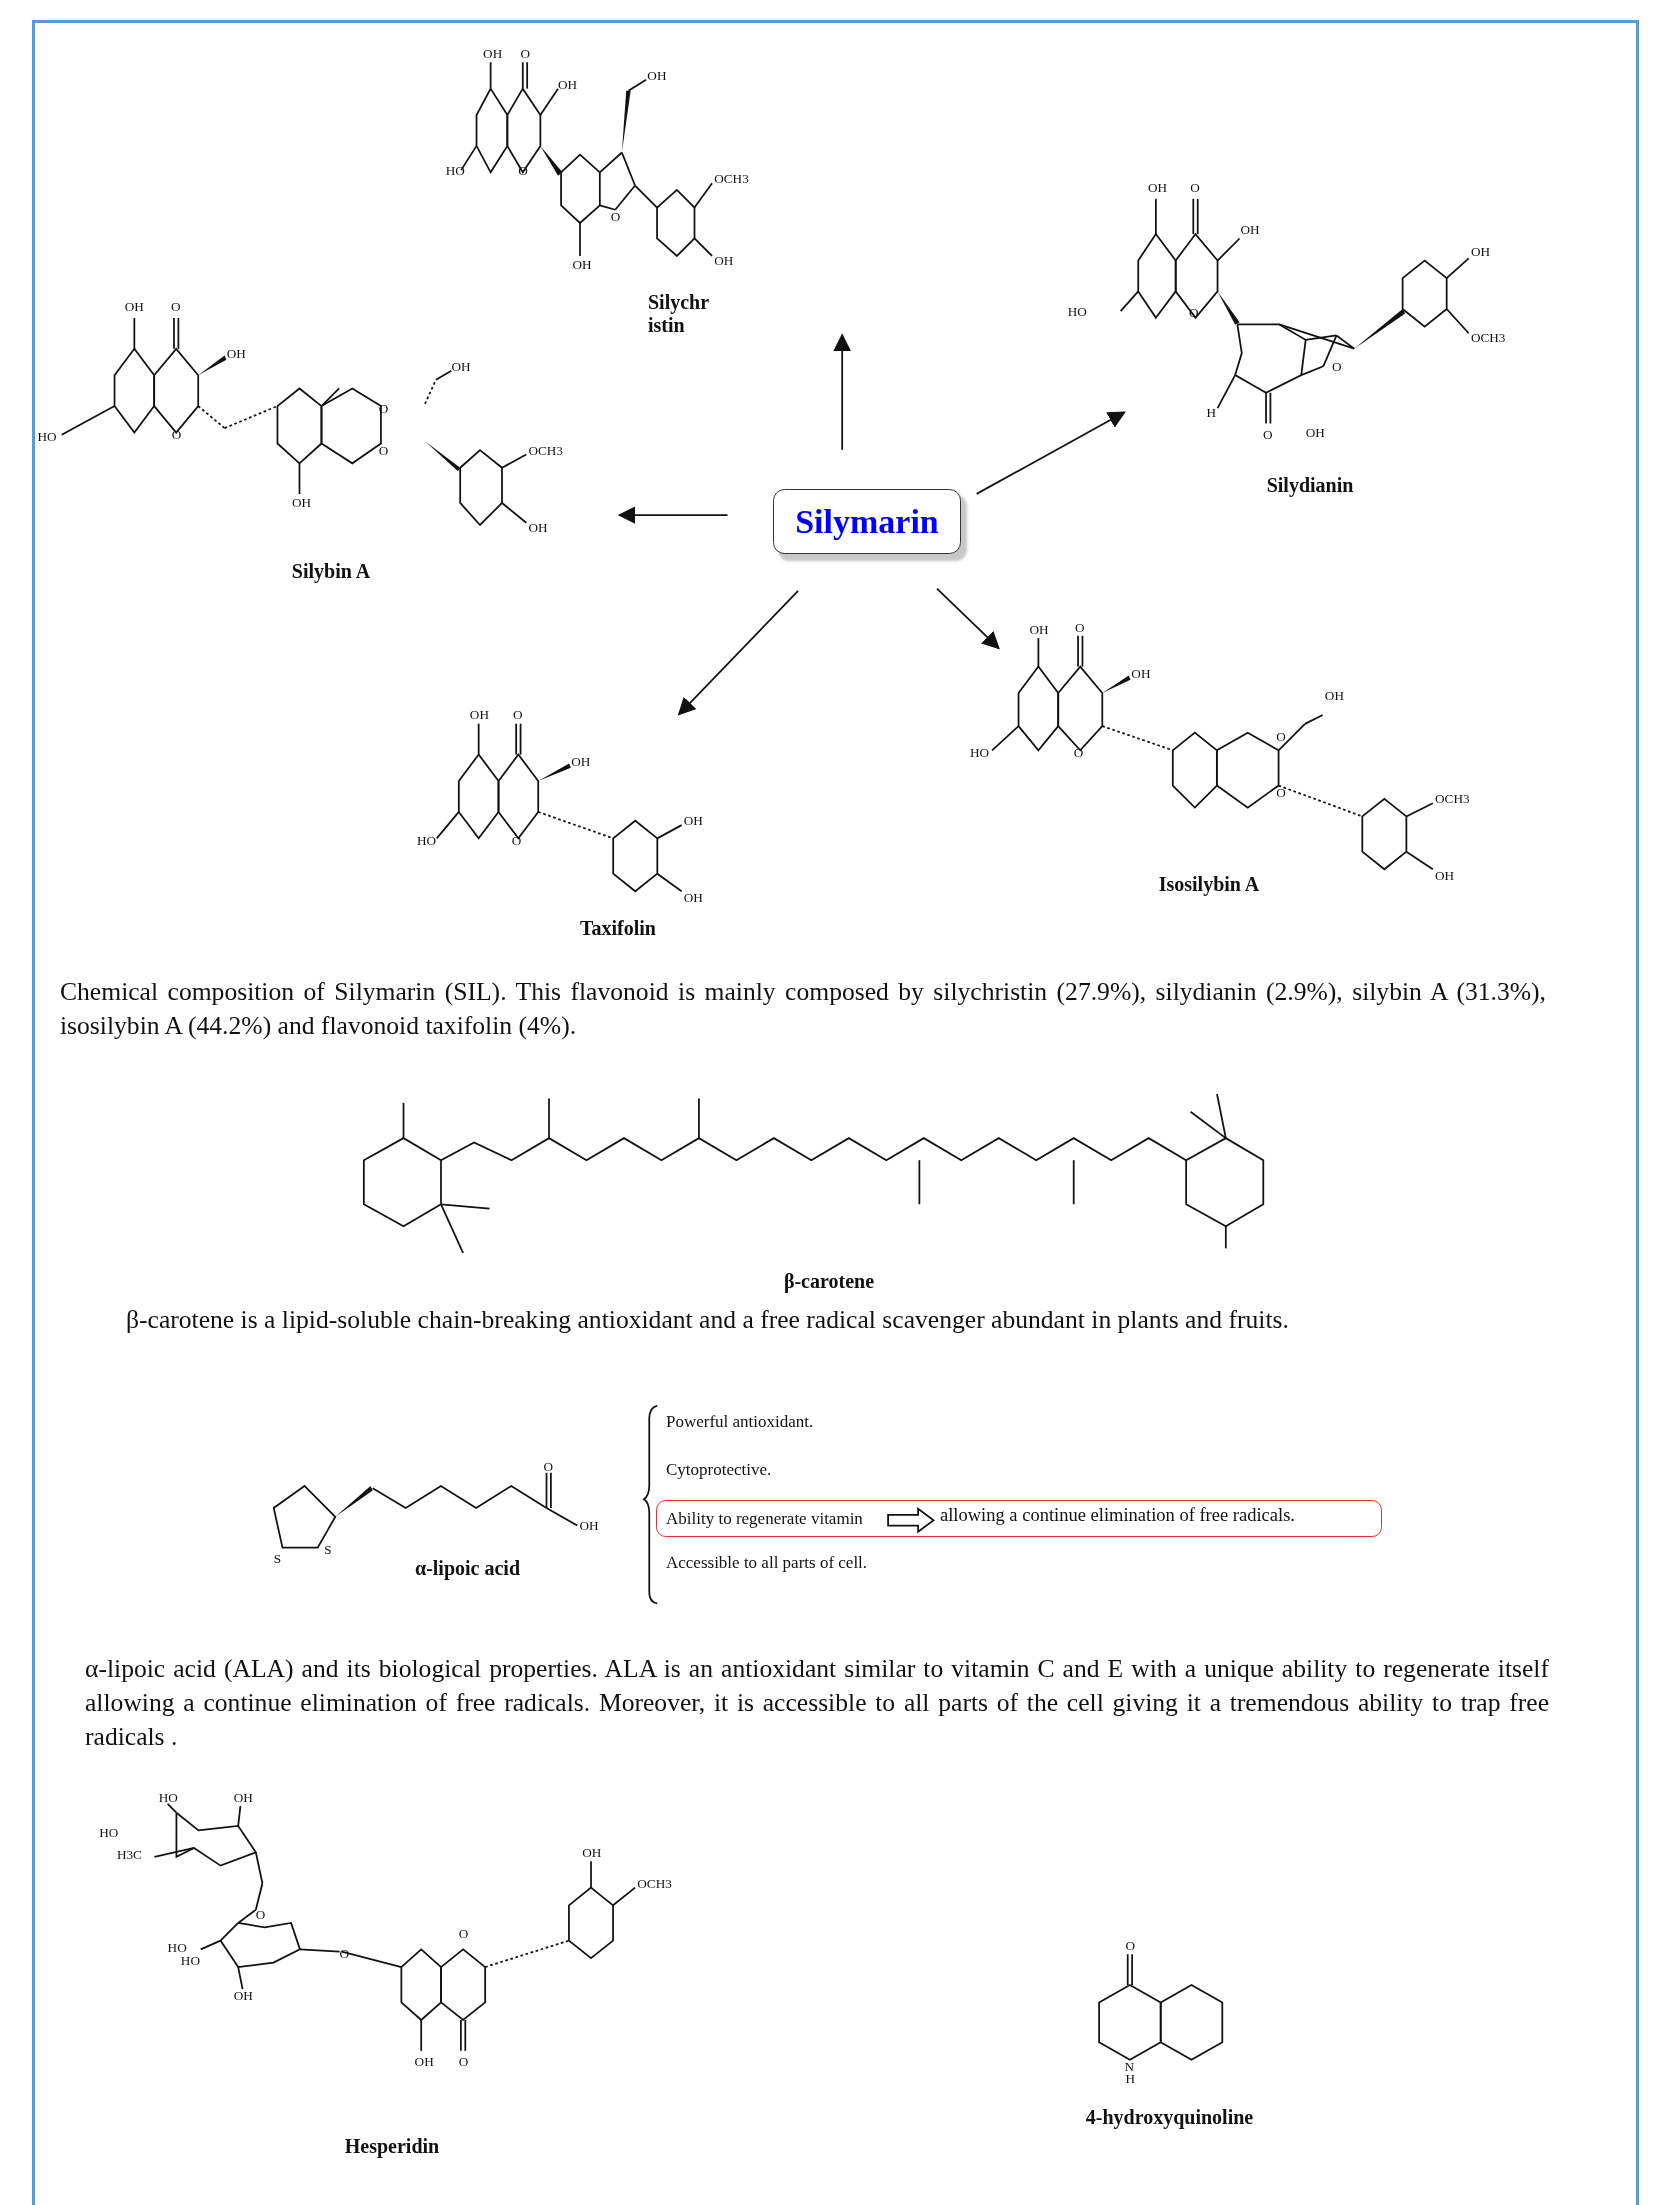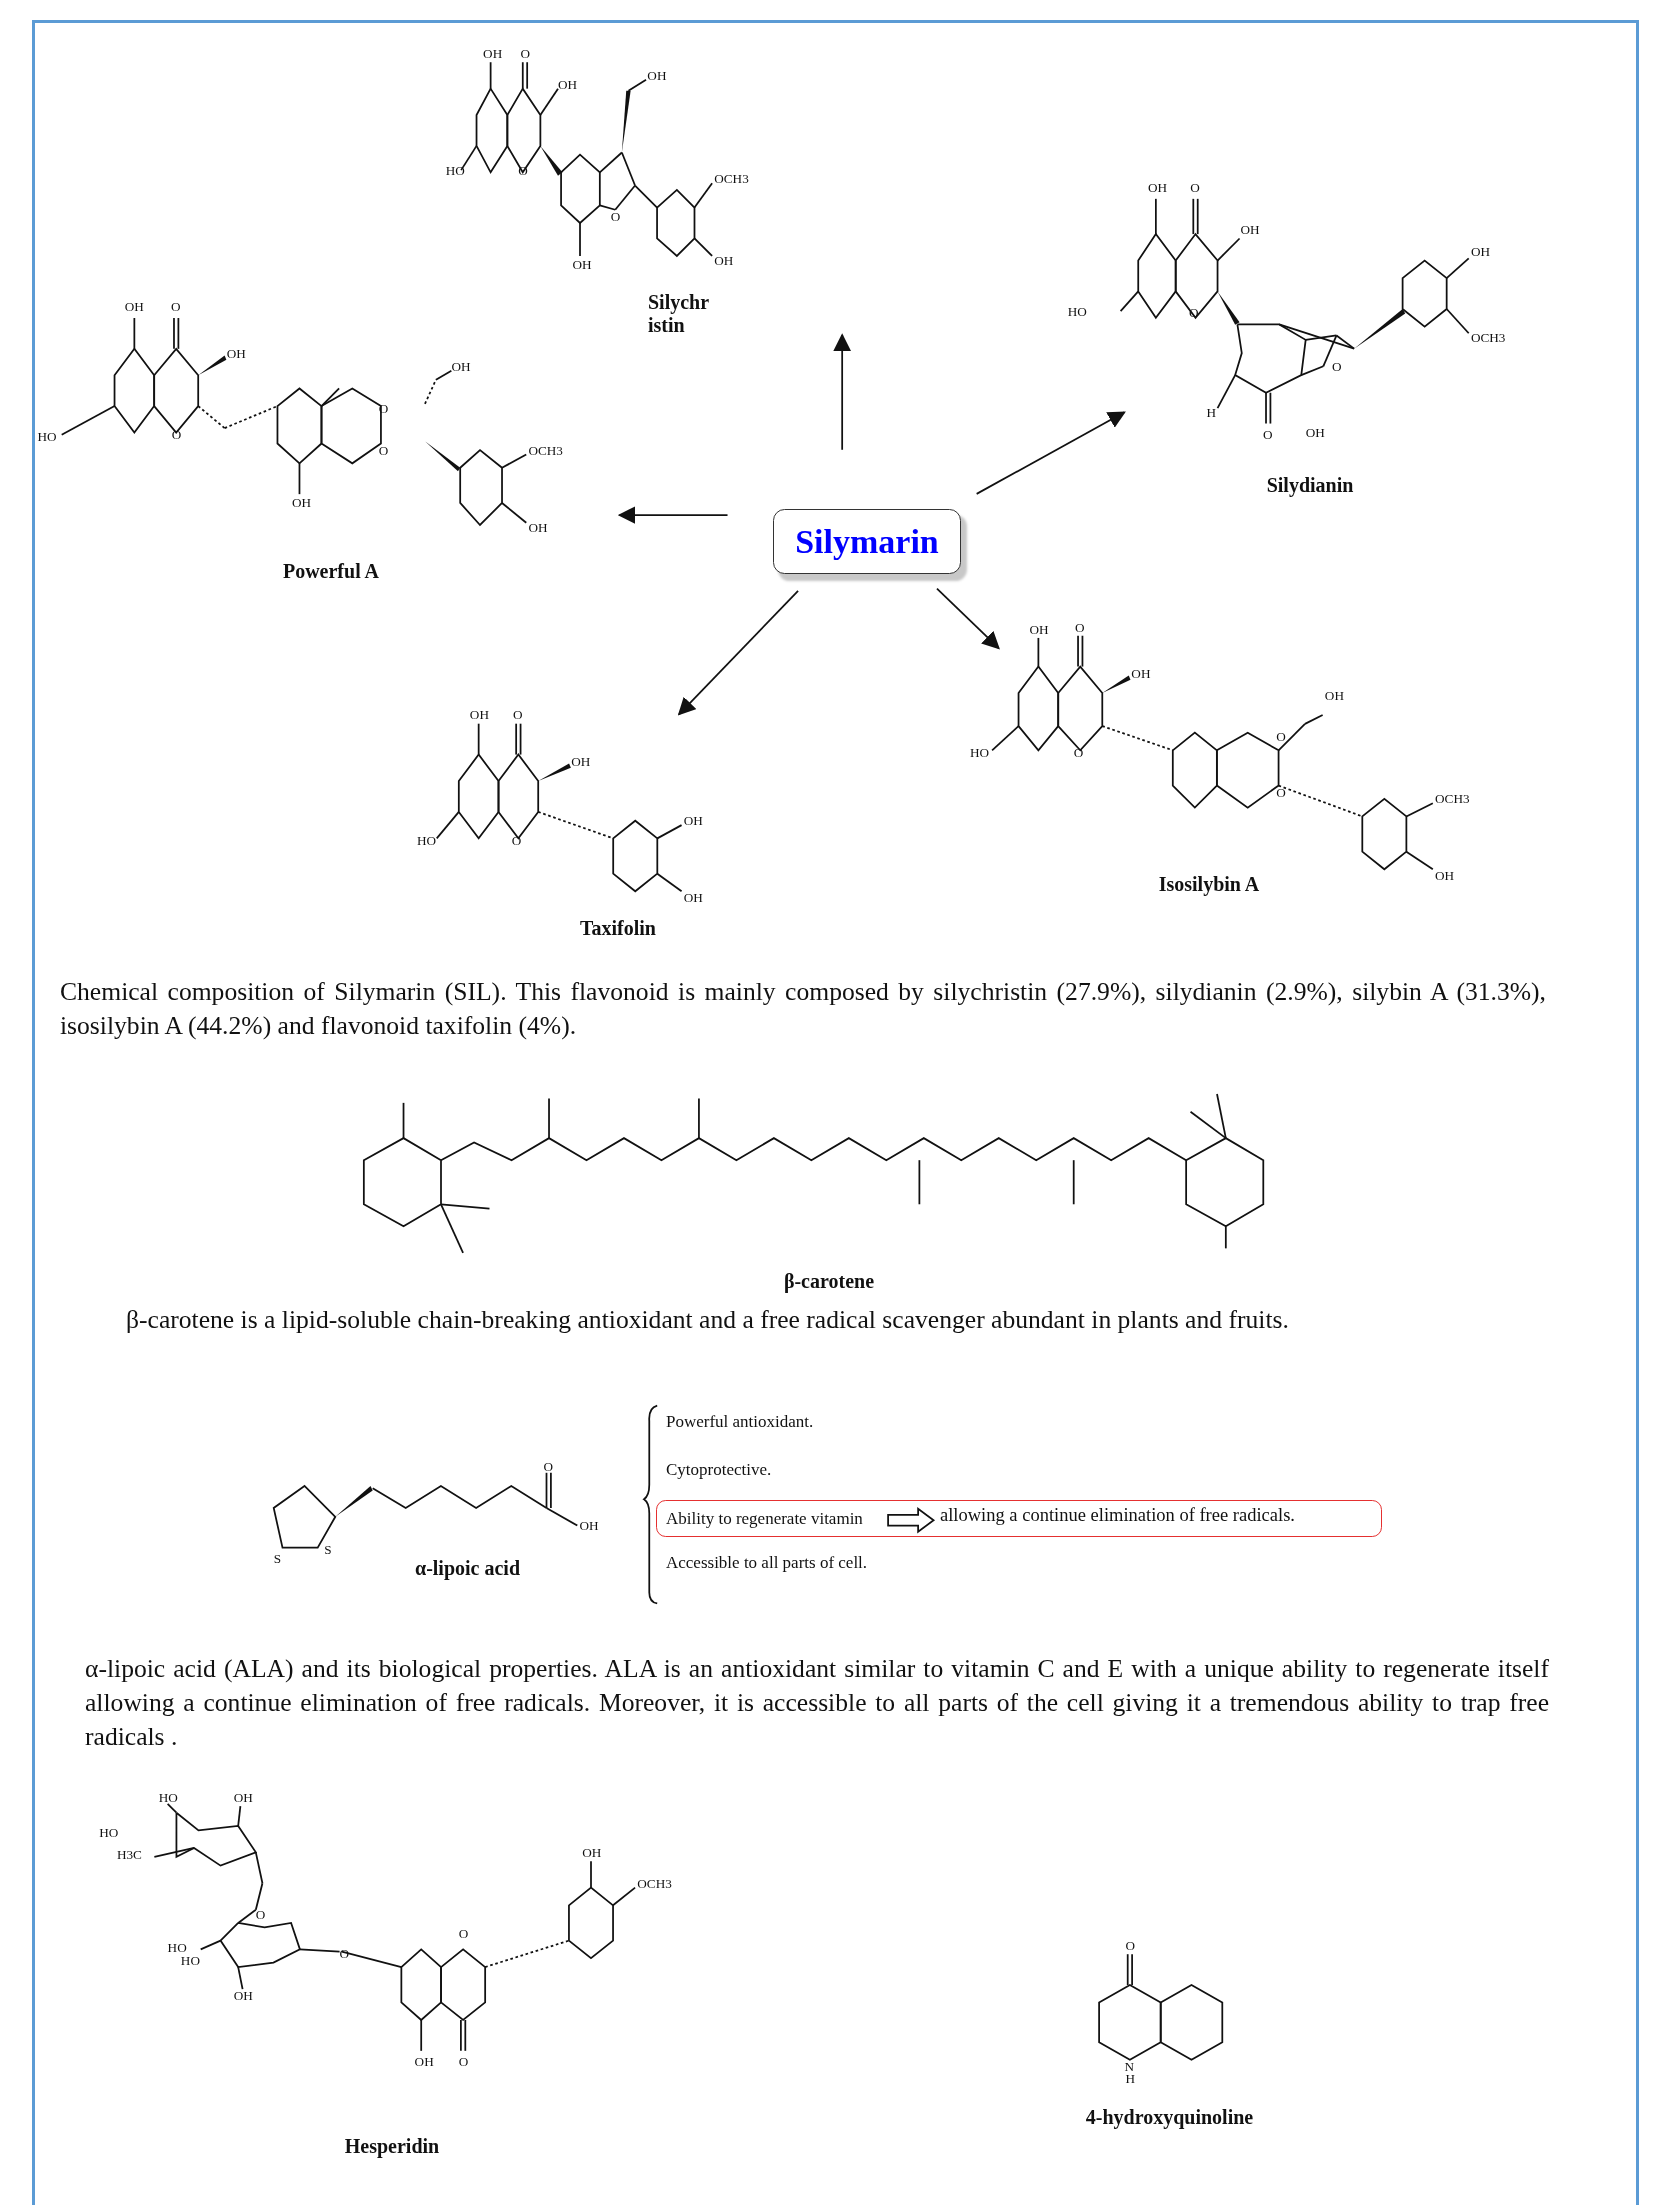--- a/index.html
+++ b/index.html
@@ -8,21 +8,21 @@
   .frame { position:absolute; left:32px; top:20px; width:1607px; height:2320px;
            border:3.1px solid #5b9bd5; box-sizing:border-box; }
   svg.mol { position:absolute; overflow:visible; }
   svg.mol line, svg.mol polyline, svg.mol polygon.ring, svg.mol path.b { stroke:#111; stroke-width:4; fill:none; }
   svg.mol text { font-family:"Liberation Serif", serif; font-size:30px; fill:#111; }
   .cname { position:absolute; font-weight:bold; font-size:20px; text-align:center; }
   .caption { position:absolute; font-size:25.6px; line-height:34px; text-align:justify; }
   .silymarin-box { position:absolute; left:773px; top:489px; width:188px; height:65px;
                    border:1.8px solid #333; border-radius:11.5px; background:#fff;
                    box-shadow:5.3px 6.2px 2.6px #c8c8c8; display:flex; align-items:center; justify-content:center;
-                   box-sizing:border-box;margin-top:20px; }
+                   box-sizing:border-box; }
   .silymarin-box span { color:#0000ff; font-weight:bold; font-size:34px; }
   .props { position:absolute; left:644px; top:1403px; width:750px; height:203px; }
   .prop { position:absolute; left:22px; font-size:17px; }
   .highlight { position:absolute; left:12.3px; top:97px; width:726px; height:37px;
                border:1.8px solid #e53030; border-radius:9.7px; box-sizing:border-box; }
 </style>
 </head>
 <body>
 
 <div class="frame"></div>
@@ -125,21 +125,21 @@
   <text x="515" y="810">OH</text>
   <text x="85" y="1000">HO</text>
   <text x="390" y="995">O</text>
   <text x="860" y="935">O</text>
   <text x="860" y="1030">O</text>
   <text x="1025" y="840">OH</text>
   <text x="663" y="1150">OH</text>
   <text x="1200" y="1030">OCH3</text>
   <text x="1200" y="1205">OH</text>
 </svg>
-<div class="cname" style="left:265px;top:560px;width:132px;">Powerful A</div>
+<div class="cname" style="left:265px;top:560px;width:132px;">Silybin A</div>
 
 <svg class="mol" style="left:375px;top:697px;width:397px;height:221px" viewBox="850 1580 900 500">
   <polygon class="ring" points="1085,1710 1040,1770 1040,1840 1085,1900 1130,1840 1130,1770"></polygon>
   <polygon class="ring" points="1130,1770 1130,1840 1175,1900 1220,1840 1220,1770 1175,1710"></polygon>
   <line x1="1085" y1="1710" x2="1085" y2="1640"></line>
     <line x1="1170" y1="1710" x2="1170" y2="1640"></line>
     <line x1="1180" y1="1710" x2="1180" y2="1640"></line>
   <line x1="1040" y1="1840" x2="990" y2="1900"></line>
   <polygon points="1220,1770 1290,1730 1294,1740" fill="#111"></polygon>
   <line x1="1220" y1="1840" x2="1390" y2="1900" stroke-dasharray="6 6" stroke="#111" stroke-width="4"></line>

